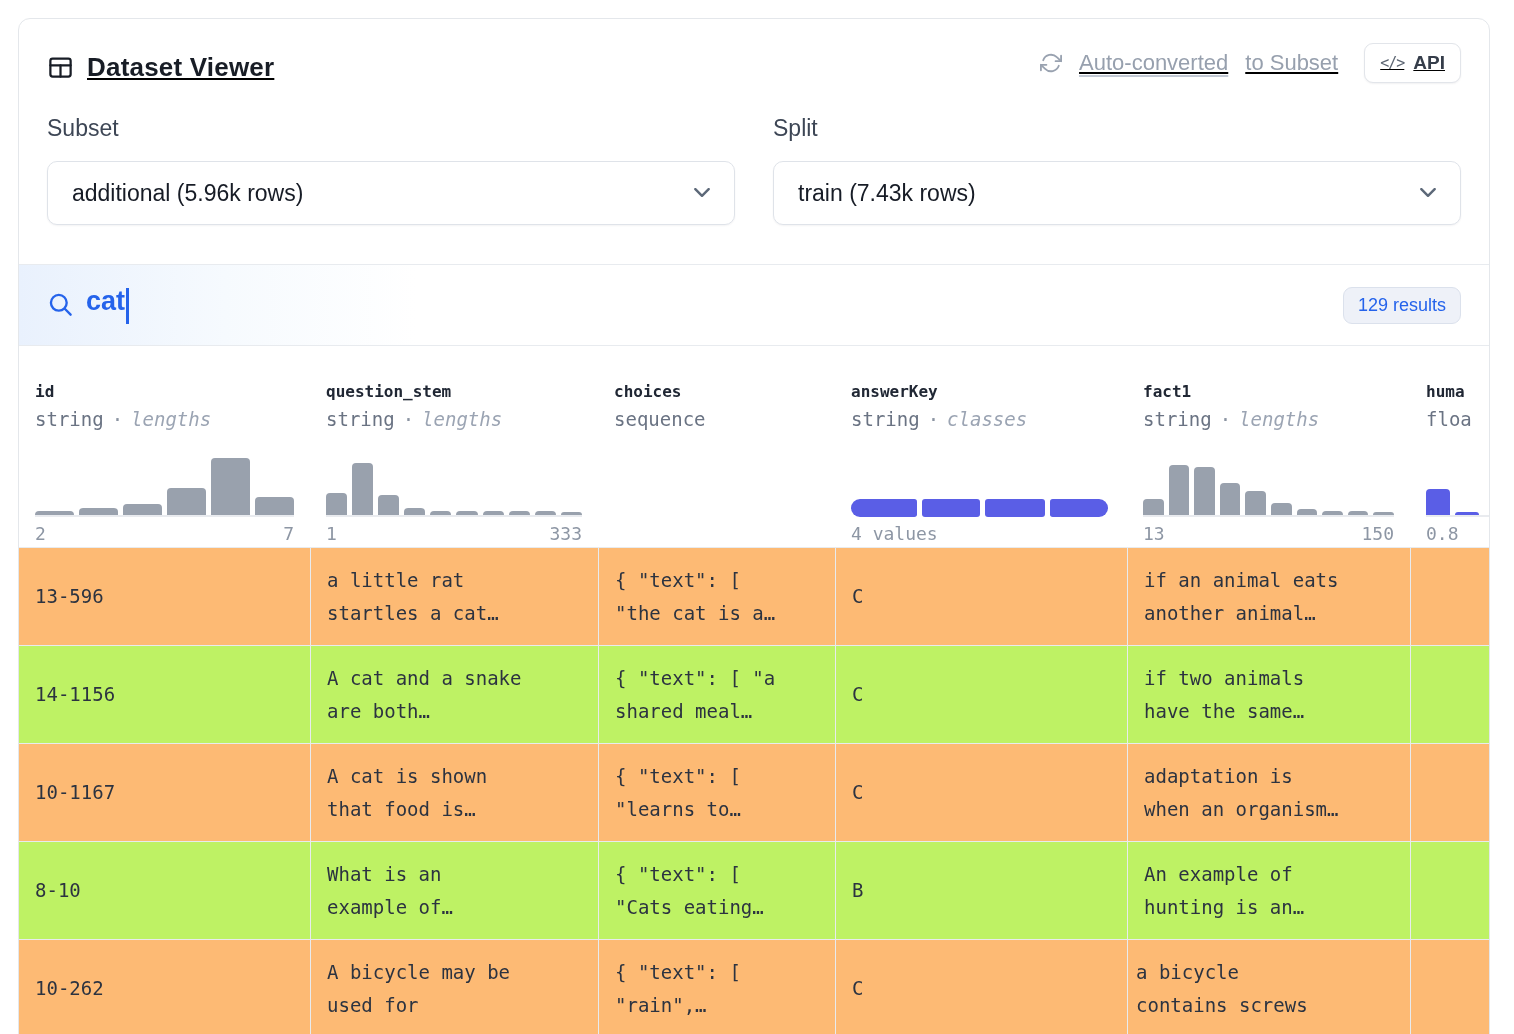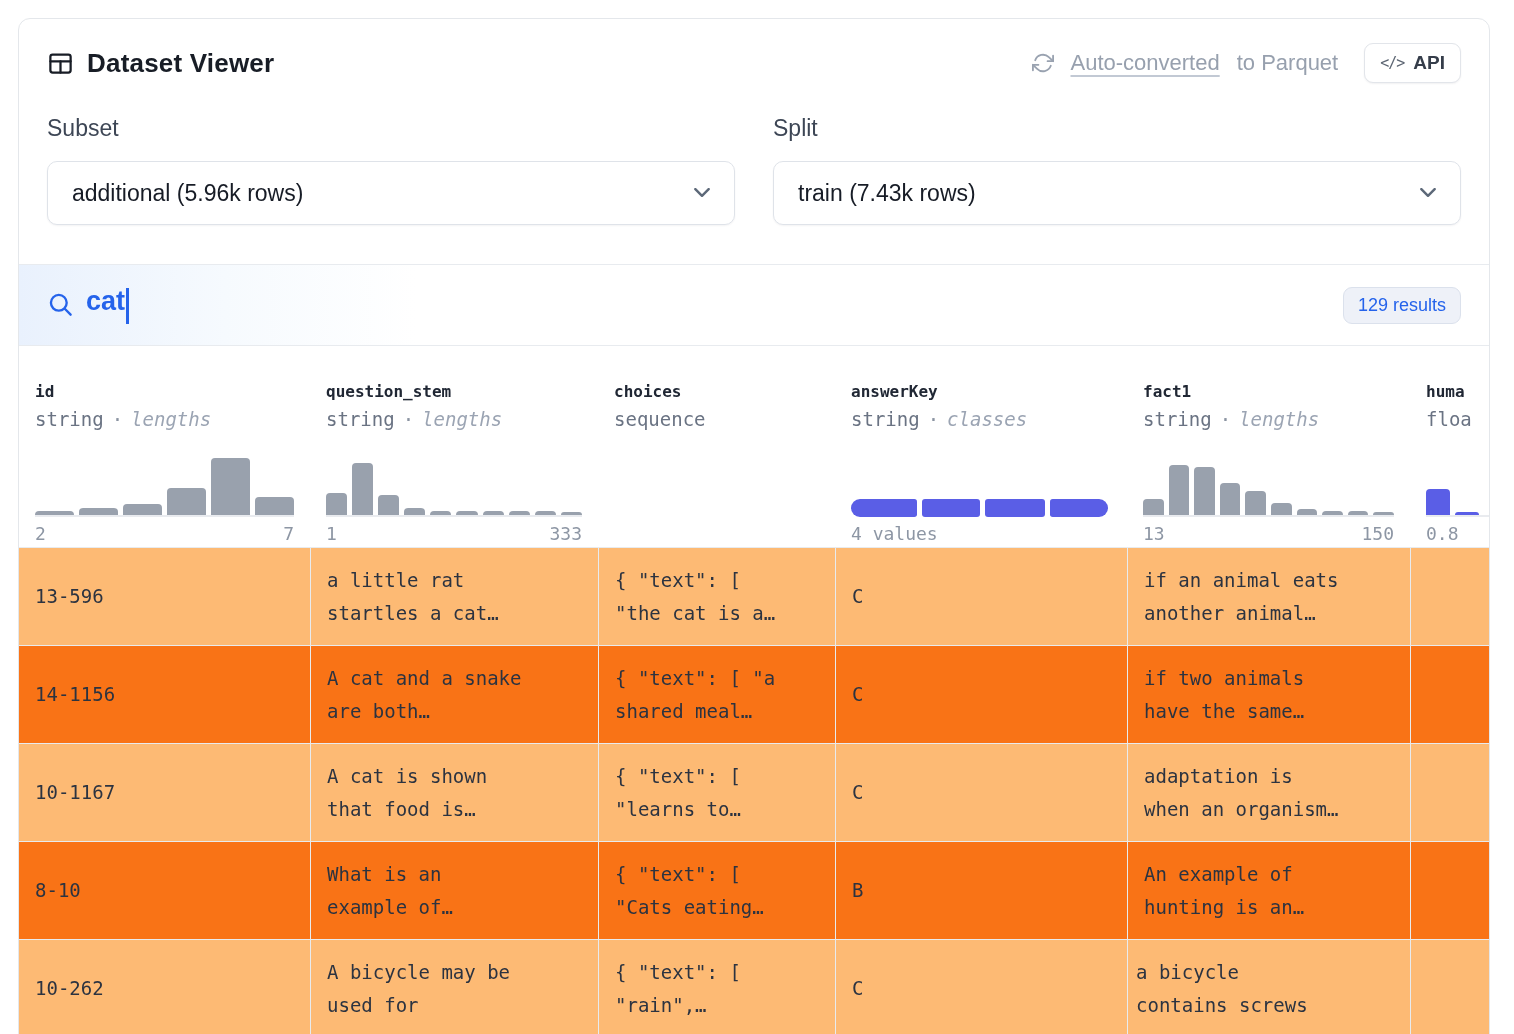--- a/index.html
+++ b/index.html
@@ -3,22 +3,22 @@
 <meta charset="utf-8">
 <style>
   * { margin:0; padding:0; box-sizing:border-box; }
   html,body { background:#ffffff; width:1514px; height:1034px; overflow:hidden;
               font-family:"Liberation Sans", sans-serif; }
 
   .card { position:absolute; left:18px; top:18px; width:1472px; height:1120px;
           background:#fff; border:1px solid #e4e7eb; border-radius:12px; overflow:hidden; }
 
   
-  .card-header { display:flex; align-items:center; justify-content:space-between;
-                 padding:24px 28px 0 28px; height:64px; }
+  .card-header { display:flex; align-items:flex-end; justify-content:space-between;
+                 padding:24px 28px 0 28px; height:64px;text-decoration:underline; }
   .title-wrap { display:flex; align-items:center; gap:13px; }
   .title { font-size:26px; font-weight:700; color:#181d26; letter-spacing:.2px; }
   .header-right { display:flex; align-items:center; }
   .converted { display:flex; align-items:center; gap:17px; color:#97a0ae; font-size:22px; }
   .converted .link { color:#97a0ae; text-decoration:underline; text-decoration-color:#c2c9d4;
                      text-underline-offset:5px; cursor:pointer; }
   .api-btn { display:flex; align-items:center; gap:9px; margin-left:26px; height:40px;
              padding:0 15px; border:1px solid #e2e5ea; border-radius:9px; background:#fff;
              box-shadow:0 1px 2px rgba(16,24,40,.06); cursor:pointer; }
   .api-glyph { font-size:15px; color:#5d6673; font-family:"DejaVu Sans Mono", monospace; letter-spacing:-1px; }
@@ -60,21 +60,21 @@
   .segments { display:flex; gap:5px; align-items:flex-end; }
   .seg { height:18px; border-radius:3px; }
   .seg:first-child { border-radius:10px 3px 3px 10px; }
   .seg:last-child { border-radius:3px 10px 10px 3px; }
   .hist-labels { display:flex; justify-content:space-between; margin-top:6px; height:24px;
                  font-family:"DejaVu Sans Mono", monospace; font-size:18px; color:#8d96a4;
                  white-space:nowrap; }
 
   
   .tbody { background:#fff; }
-  .tr { display:flex; border-top:1px solid #e8ebee; min-height:98px; background:#f97316; }
+  .tr { display:flex; border-top:1px solid #e8ebee; min-height:98px; background:#bef264; }
   .tr.alt { background:#fdba74; }
   .td { flex:none; display:flex; align-items:center; padding:14px 16px;
         font-family:"DejaVu Sans Mono", monospace; font-size:19px; color:#2c3340;
         line-height:33px; }
   .td + .td { border-left:1px solid #e8ebee; }
   .cell-text { white-space:pre-line; }
 </style>
 </head>
 <body>
 
@@ -90,21 +90,21 @@
       <div class="title">Dataset Viewer</div>
     </div>
     <div class="header-right">
       <div class="converted">
         <svg width="22" height="22" viewBox="0 0 24 24" fill="none" stroke="#99a2b0" stroke-width="2" stroke-linecap="round" stroke-linejoin="round">
           <polyline points="23 4 23 10 17 10"></polyline>
           <polyline points="1 20 1 14 7 14"></polyline>
           <path d="M3.51 9a9 9 0 0 1 14.85-3.36L23 10M1 14l4.64 4.36A9 9 0 0 0 20.49 15"></path>
         </svg>
         <span class="link">Auto-converted</span>
-        <span>to Parquet</span>
+        <span>to Subset</span>
       </div>
       <div class="api-btn">
         <span class="api-glyph">&lt;/&gt;</span>
         <span class="api-label">API</span>
       </div>
     </div>
   </div>
 
   <div class="controls">
     <div class="control">

